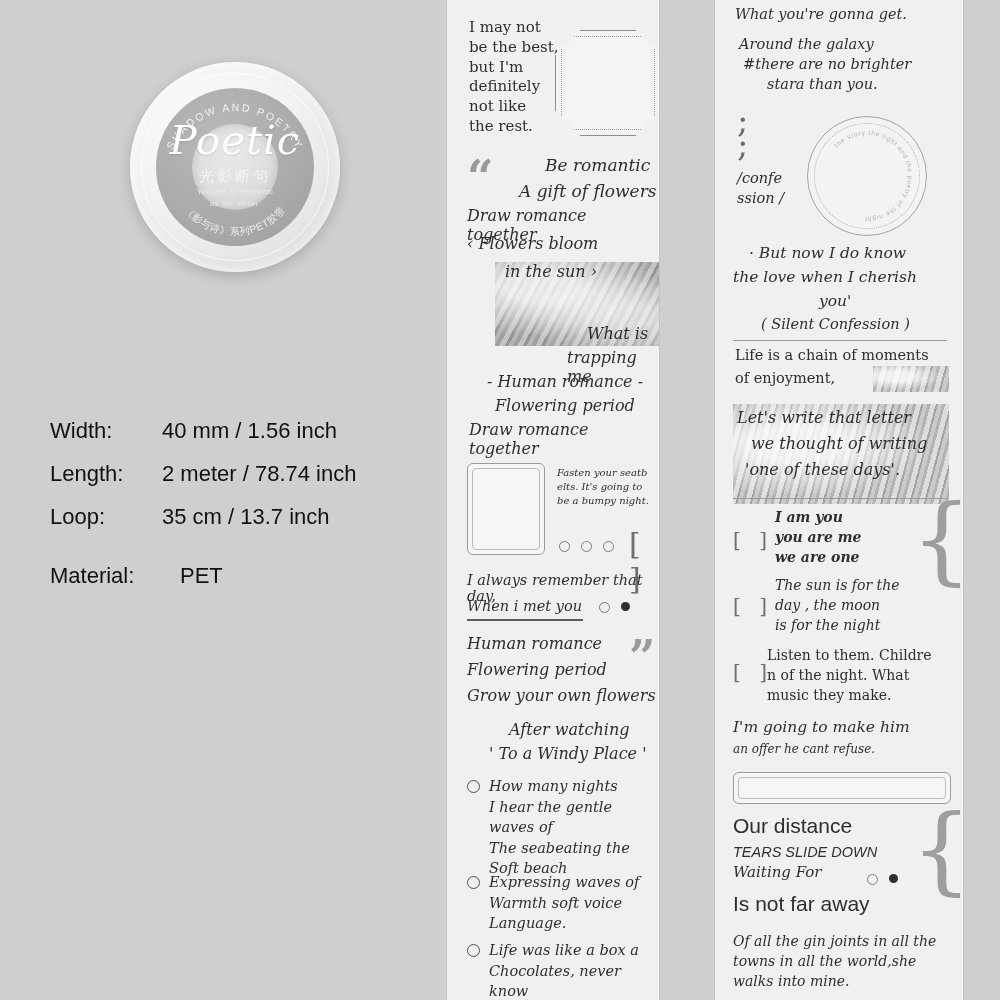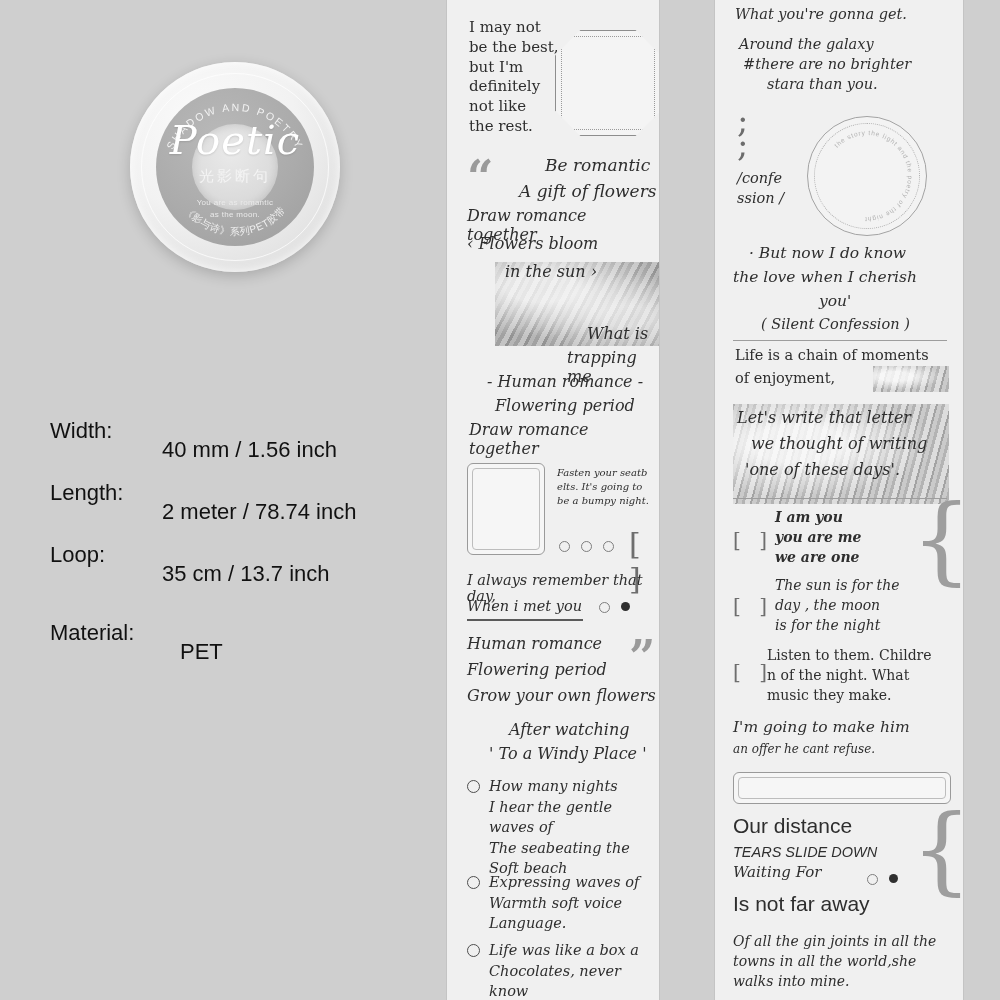--- a/index.html
+++ b/index.html
@@ -56,31 +56,31 @@
     color:#ffffff;
     letter-spacing:1px;
     text-shadow:0 1px 2px rgba(0,0,0,.12);
     line-height:1;
   }
   .brand-cn{
     margin-top:7px;
     font-size:15px;color:#f4f4f4;letter-spacing:3px;
   }
   .brand-sub{
-    margin-top:11px;font-size:8px;color:#eaeaea;line-height:1.45;letter-spacing:.3px;
+    font-size:8px;color:#eaeaea;line-height:1.45;letter-spacing:.3px;
   }
 
   
   .spec{
     position:absolute;left:50px;top:420px;color:#111;
     font-size:22px;line-height:1.0;
   }
   .spec .row{display:flex;margin-bottom:21px;}
   .spec .k{width:112px;flex:none;}
-  .spec .v{white-space:nowrap;margin-top:19px;}
+  .spec .v{white-space:nowrap;}
   .spec .row.material{margin-top:37px;}
   .spec .row.material .k{width:130px;}
 
   
   .strip{
     position:absolute;top:0;height:1000px;
     background:#f0f0f0;
     box-shadow:0 0 0 1px rgba(0,0,0,.05);
     overflow:hidden;
     color:#4a4a4a;

